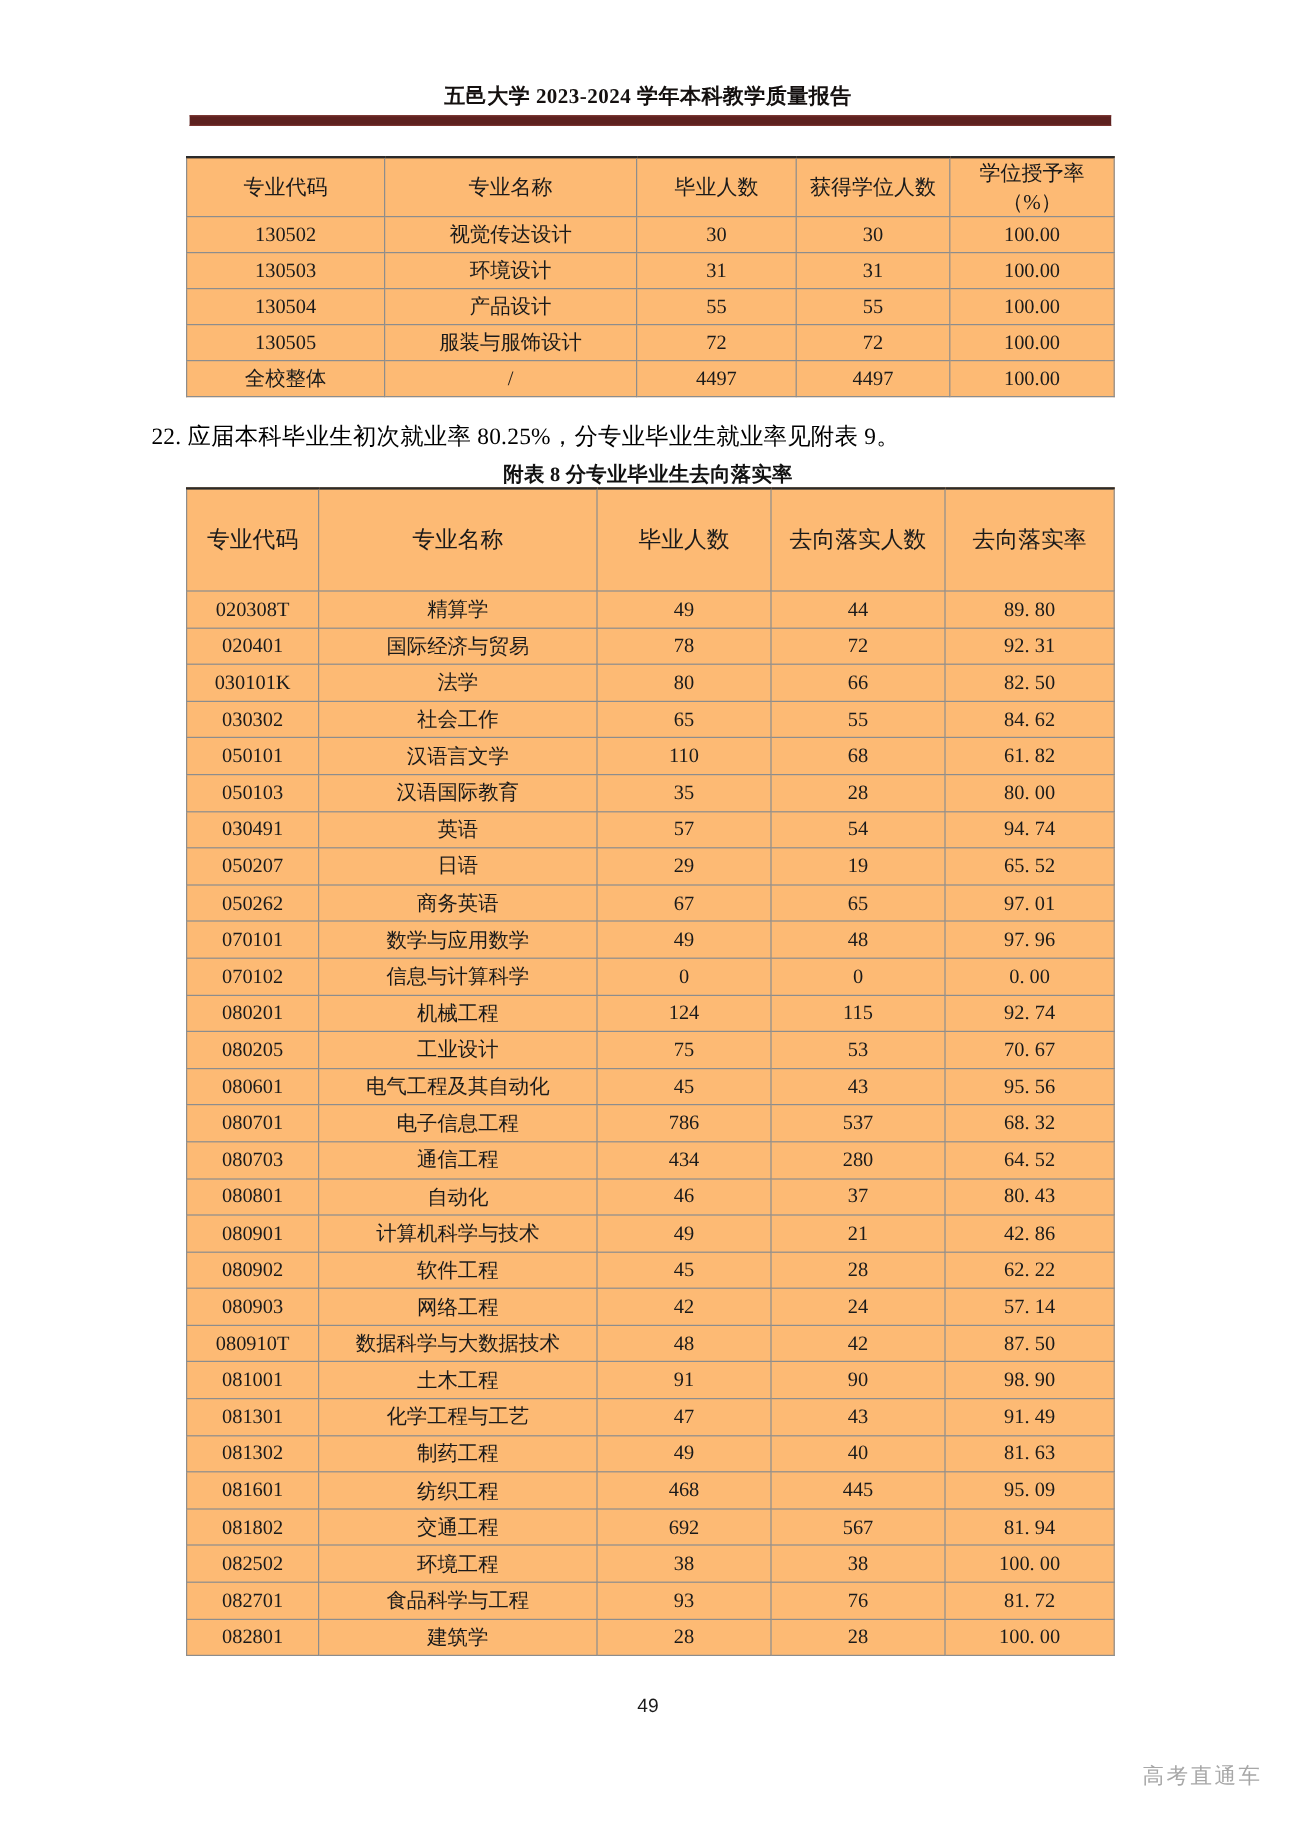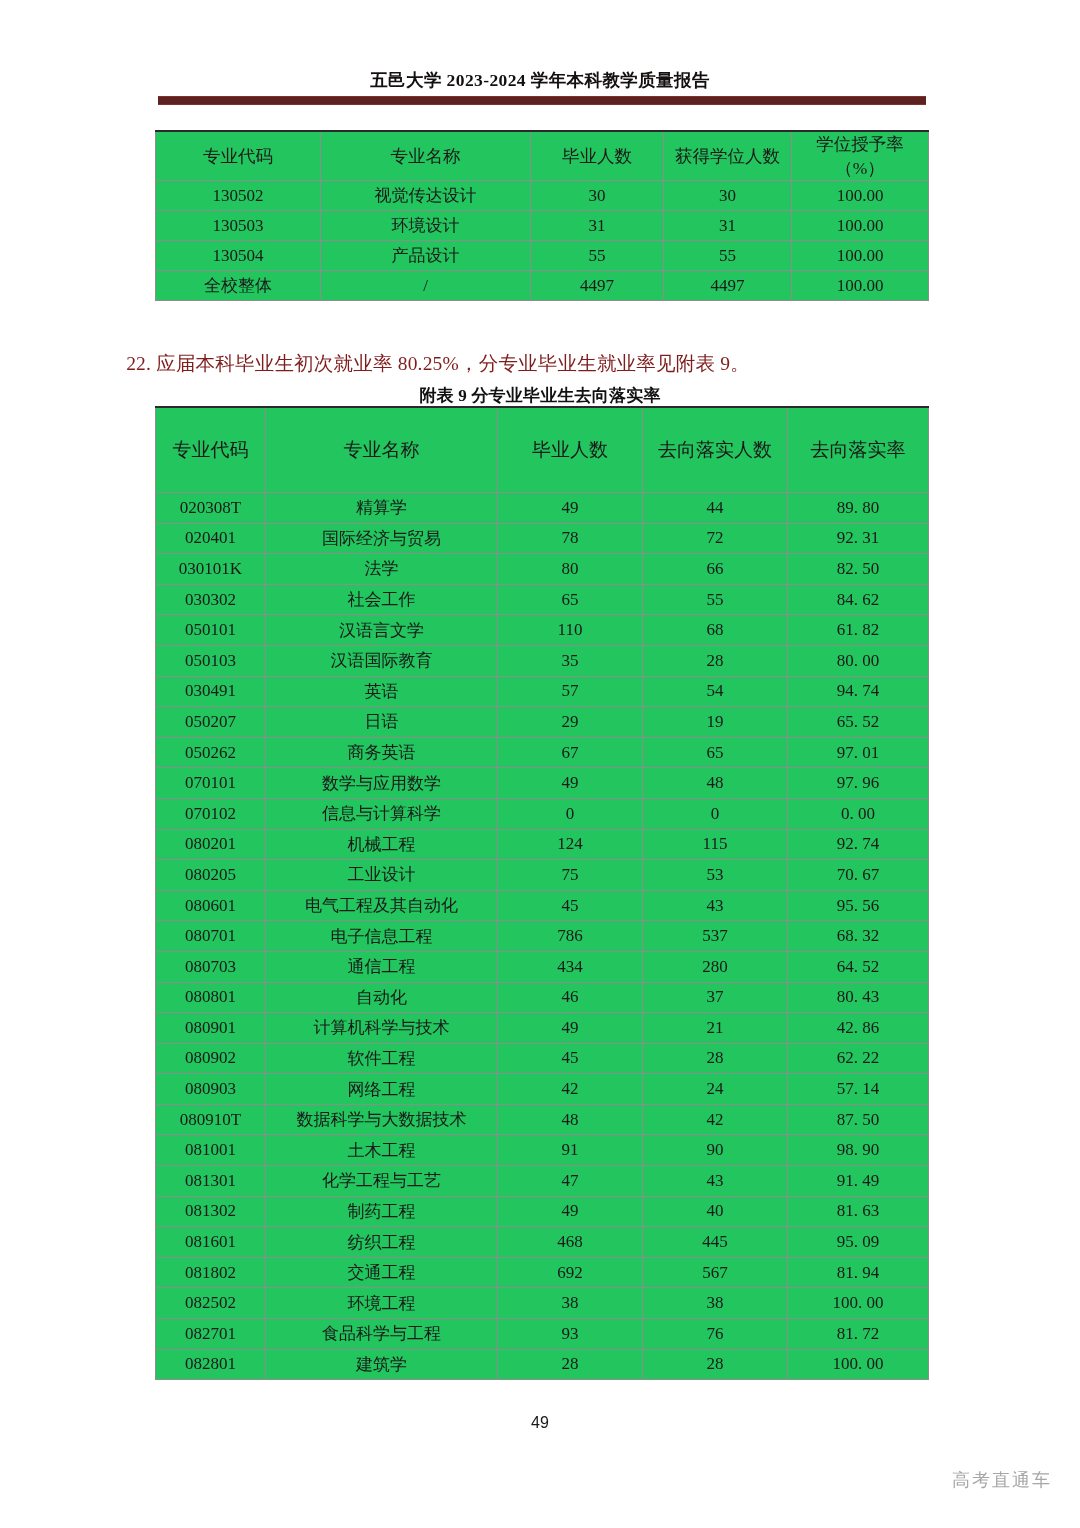--- a/index.html
+++ b/index.html
@@ -50,21 +50,21 @@
     height: 7px;
     background: #5d211f;
     border-top: 1px solid #7a3330;
     border-bottom: 1px solid #7a3330;
   }
 
   
   .tbl {
     border-collapse: collapse;
     table-layout: fixed;
-    background: #22c55e;
+    background: #fdba74;
   }
   .tbl td, .tbl th {
     border: 1px solid #8d8d8d;
     text-align: center;
     vertical-align: middle;
     font-family: "Liberation Serif", "DejaVu Serif", serif;
     color: #1a1a1a;
     font-weight: normal;
     padding: 0;
   }
@@ -87,21 +87,21 @@
 
   
   .para-22 {
     position: absolute;
     left: 0;
     top: 350px;
     width: 876px;
     text-align: center;
     font-size: 19.5px;
     font-family: "Liberation Serif", "DejaVu Serif", serif;
-    color: #7f1d1d;
+    color: #000000;
     letter-spacing: 0.2px;
     white-space: nowrap;
   }
   .tbl-caption {
     position: absolute;
     left: 0;
     top: 384px;
     width: 1080px;
     text-align: center;
     font-size: 17px;
@@ -199,31 +199,38 @@
         <td>100.00</td>
       </tr>
       <tr>
         <td>130504</td>
         <td>产品设计</td>
         <td>55</td>
         <td>55</td>
         <td>100.00</td>
       </tr>
       <tr>
+        <td>130505</td>
+        <td>服装与服饰设计</td>
+        <td>72</td>
+        <td>72</td>
+        <td>100.00</td>
+      </tr>
+      <tr>
         <td>全校整体</td>
         <td>/</td>
         <td>4497</td>
         <td>4497</td>
         <td>100.00</td>
       </tr>
     </tbody>
   </table>
 
   <div class="para-22">22. 应届本科毕业生初次就业率 80.25%，分专业毕业生就业率见附表 9。</div>
-  <div class="tbl-caption">附表 9 分专业毕业生去向落实率</div>
+  <div class="tbl-caption">附表 8 分专业毕业生去向落实率</div>
 
   <table class="tbl tbl-place">
     <colgroup>
       <col class="c-code">
         <col class="c-name">
         <col class="c-grad">
         <col class="c-num">
         <col class="c-rate">
     </colgroup>
     <thead>

